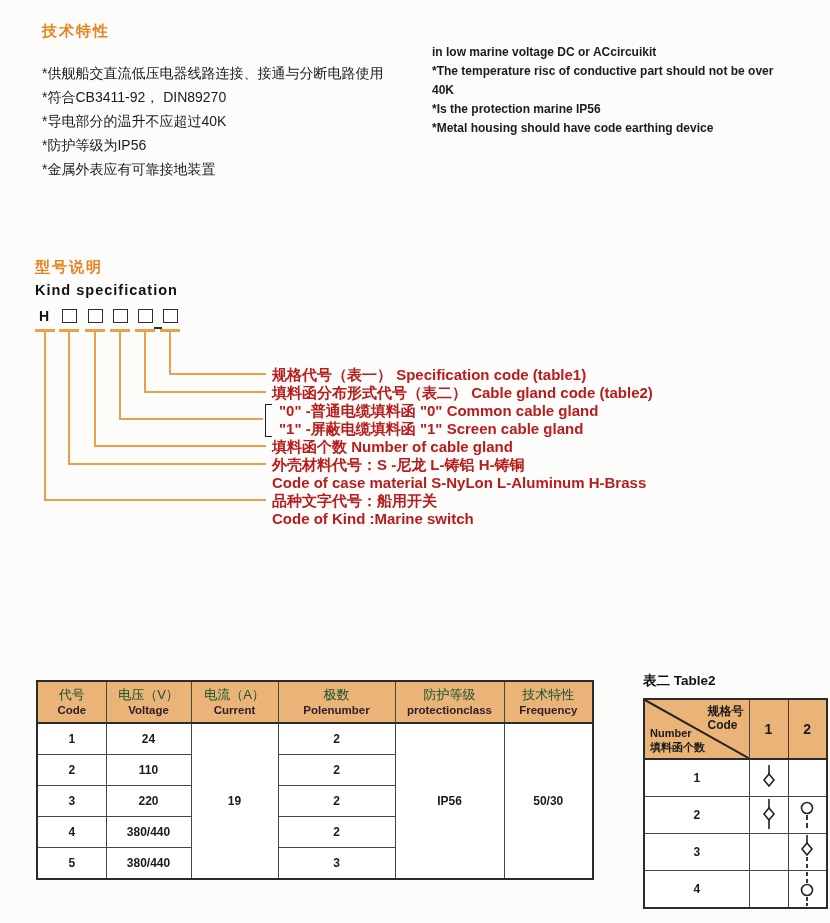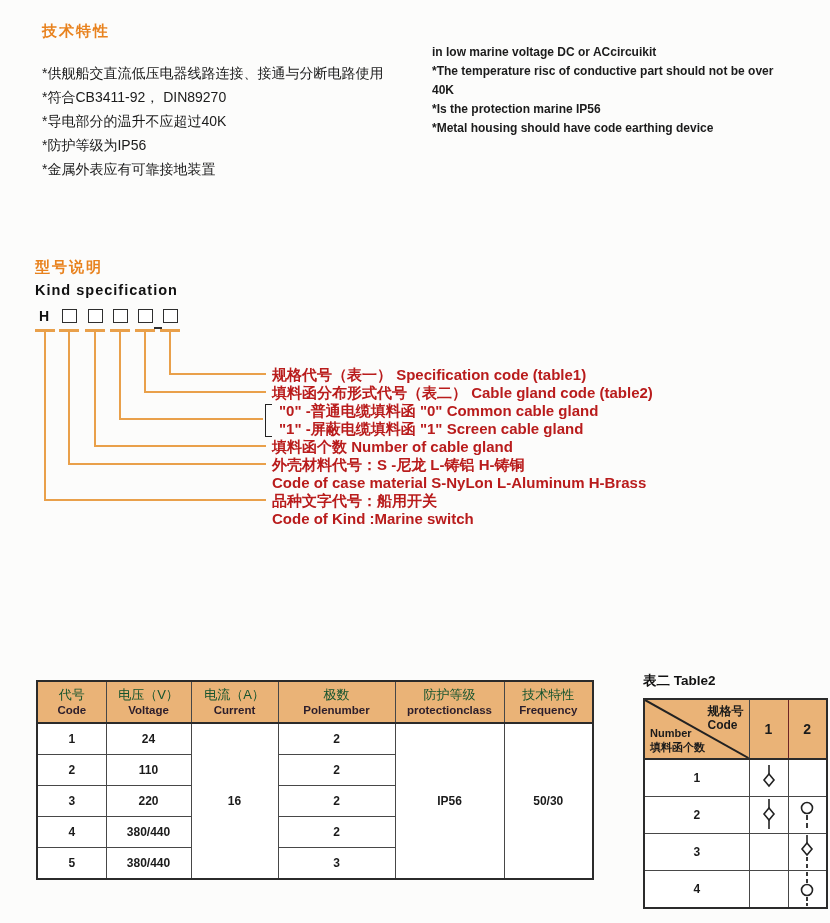--- a/index.html
+++ b/index.html
@@ -160,21 +160,21 @@
         <th>
           <span class="hd-zh">技术特性</span>
           <span class="hd-en">Frequency</span>
           </th>
       </tr>
     </thead>
     <tbody>
       <tr>
         <td>1</td>
         <td>24</td>
-        <td rowspan="5">16</td>
+        <td rowspan="5">19</td>
         <td>2</td>
         <td rowspan="5">IP56</td>
         <td rowspan="5">50/30</td>
       </tr>
       <tr>
         <td>2</td>
         <td>110</td>
         <td>2</td>
       </tr>
       <tr>

